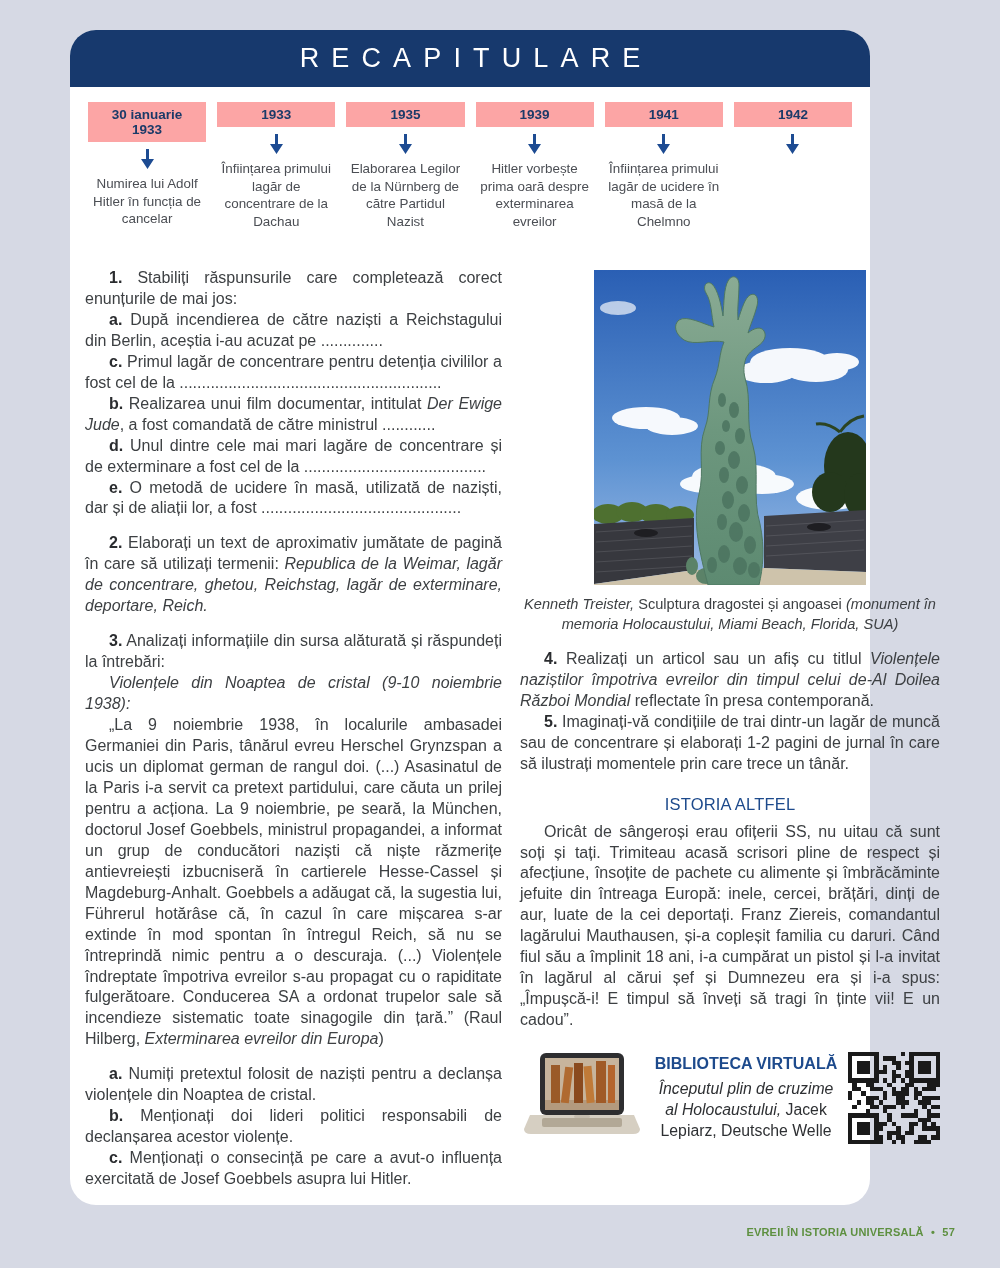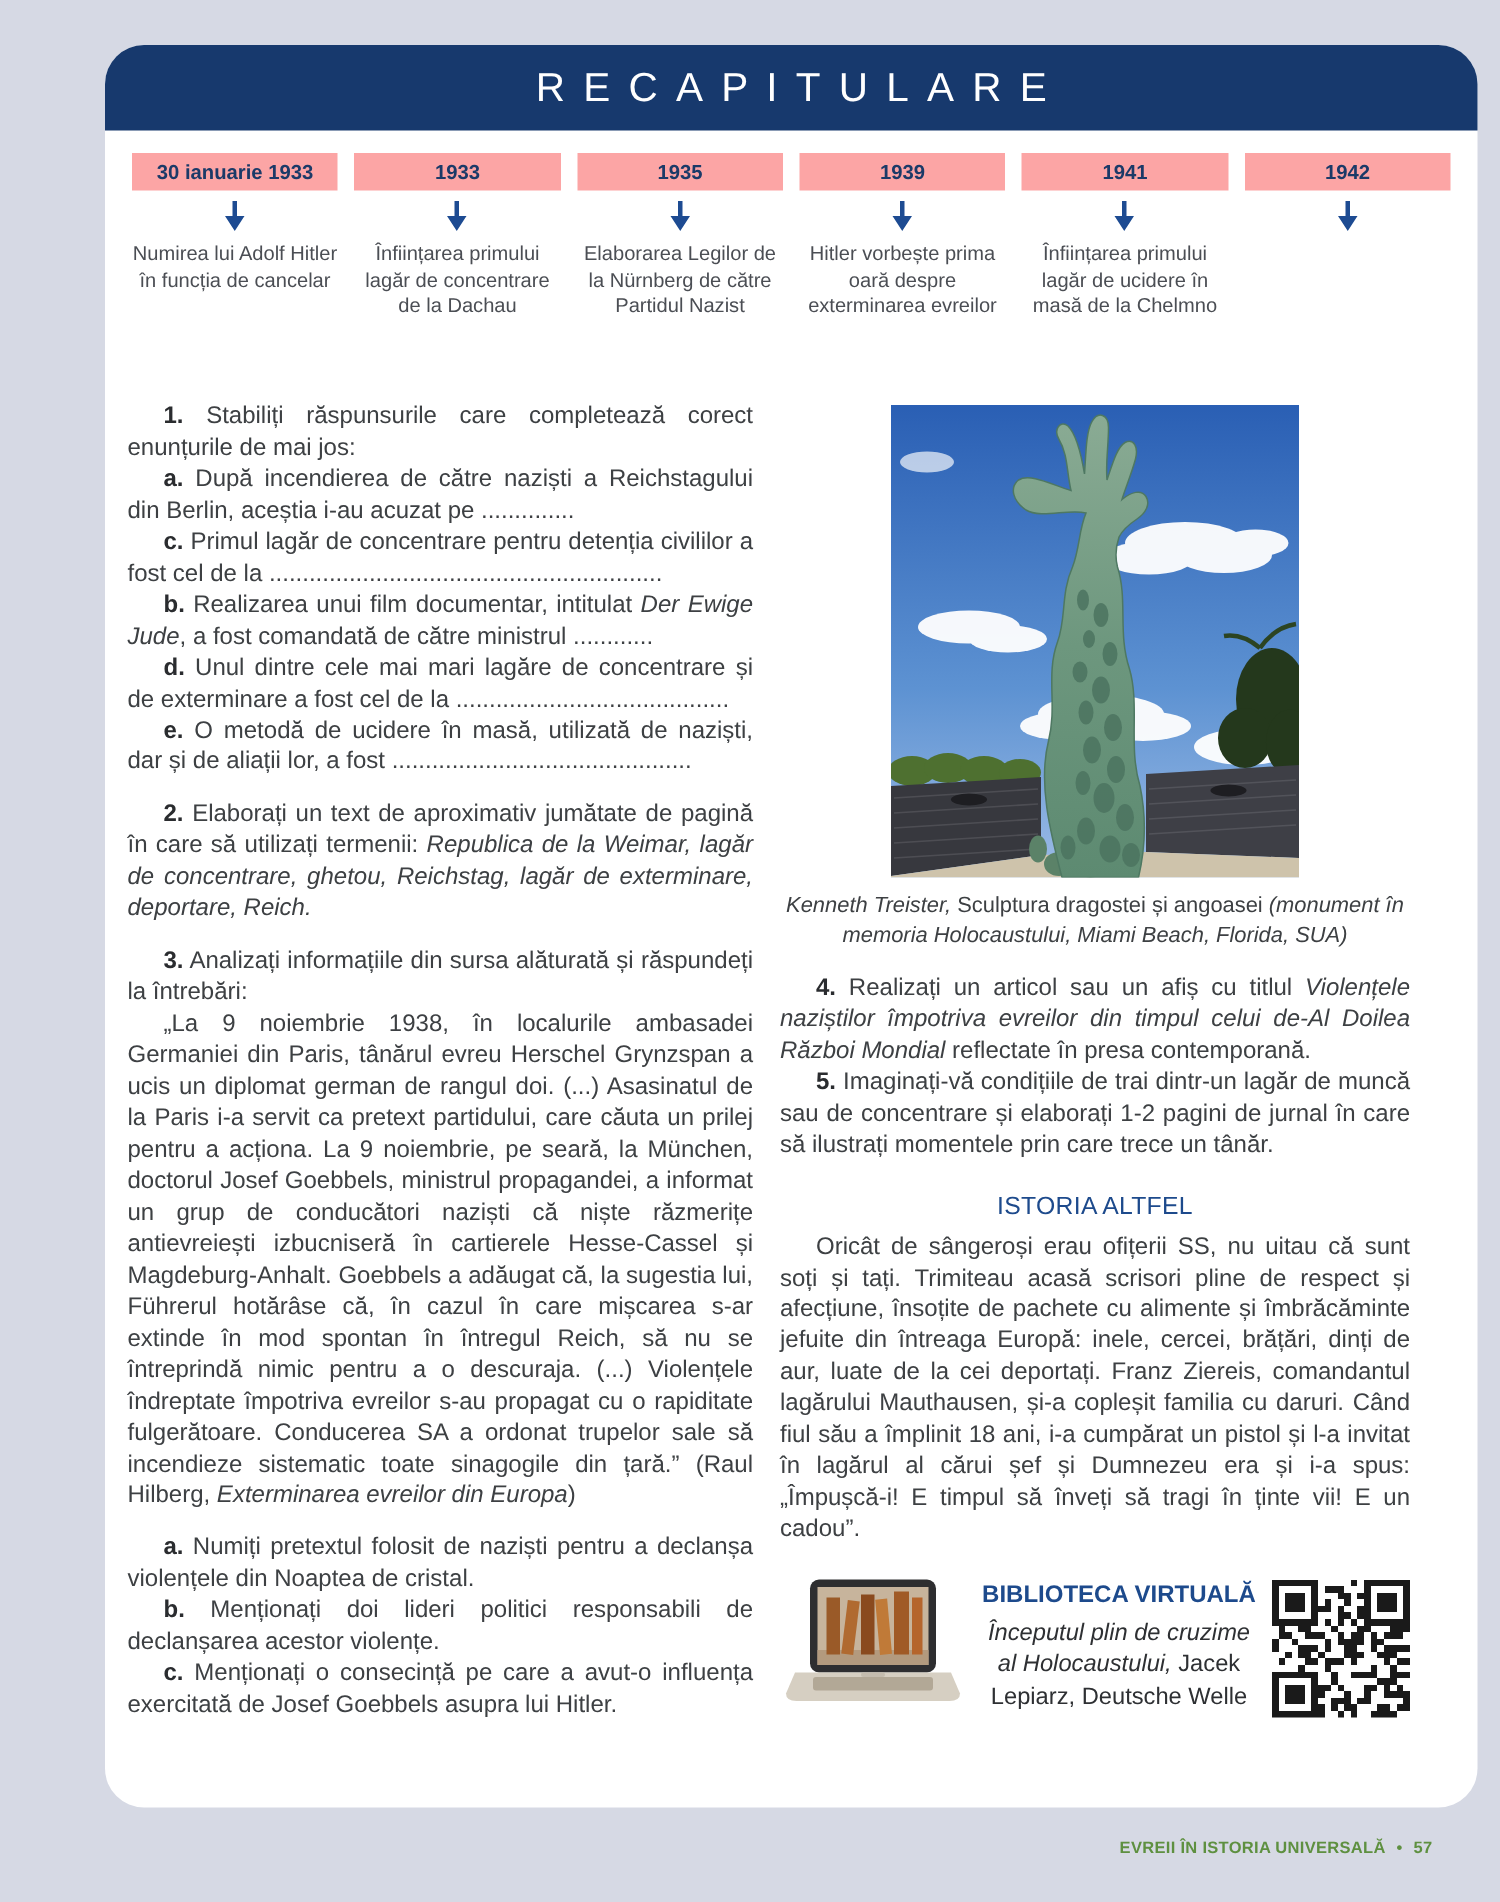--- a/index.html
+++ b/index.html
@@ -3,21 +3,21 @@
 <meta charset="utf-8">
 <style>
   html,body{margin:0;padding:0;}
   body{
     width:1000px;height:1268px;position:relative;overflow:hidden;
     background:#d6d9e4;
     font-family:"Liberation Sans","DejaVu Sans",sans-serif;
     -webkit-font-smoothing:antialiased;
   }
   .card{
-    position:absolute;left:70px;top:30px;width:915px;height:1175px;
+    position:absolute;left:70px;top:30px;width:800px;height:1175px;
     background:#ffffff;border-radius:26px;
   }
   .recap-header{
     height:57px;background:#17396d;border-radius:26px 26px 0 0;
     display:flex;align-items:center;justify-content:center;
   }
   .recap-title{
     color:#fff;font-size:27px;font-weight:500;letter-spacing:.45em;
     padding-left:.45em; 
   }
@@ -137,20 +137,21 @@
     <div class="col-left">
 
     <p class="para"><span class="s-b">1.</span><span class="s-n"> Stabiliți răspunsurile care completează corect enunțurile de mai jos:</span></p>
         <p class="para"><span class="s-b">a.</span><span class="s-n"> După incendierea de către naziști a Reichstagului din Berlin, aceștia i-au acuzat pe ..............</span></p>
         <p class="para"><span class="s-b">c.</span><span class="s-n"> Primul lagăr de concentrare pentru detenția civililor a fost cel de la ...........................................................</span></p>
         <p class="para"><span class="s-b">b.</span><span class="s-n"> Realizarea unui film documentar, intitulat </span><span class="s-i">Der Ewige Jude</span><span class="s-n">, a fost comandată de către ministrul ............</span></p>
         <p class="para"><span class="s-b">d.</span><span class="s-n"> Unul dintre cele mai mari lagăre de concentrare și de exterminare a fost cel de la .........................................</span></p>
         <p class="para"><span class="s-b">e.</span><span class="s-n"> O metodă de ucidere în masă, utilizată de naziști, dar și de aliații lor, a fost .............................................</span></p>
         <p class="para gap"><span class="s-b">2.</span><span class="s-n"> Elaborați un text de aproximativ jumătate de pagină în care să utilizați termenii: </span><span class="s-i">Republica de la Weimar, lagăr de concentrare, ghetou, Reichstag, lagăr de exterminare, deportare, Reich.</span></p>
         <p class="para gap"><span class="s-b">3.</span><span class="s-n"> Analizați informațiile din sursa alăturată și răspundeți la întrebări:</span></p>
+        <p class="para"><span class="s-i">Violențele din Noaptea de cristal (9-10 noiembrie 1938):</span></p>
         <p class="para"><span class="s-n">„La 9 noiembrie 1938, în localurile ambasadei Germaniei din Paris, tânărul evreu Herschel Grynzspan a ucis un diplomat german de rangul doi. (...) Asasinatul de la Paris i-a servit ca pretext partidului, care căuta un prilej pentru a acționa. La 9 noiembrie, pe seară, la München, doctorul Josef Goebbels, ministrul propagandei, a informat un grup de conducători naziști că niște răzmerițe antievreiești izbucniseră în cartierele Hesse-Cassel și Magdeburg-Anhalt. Goebbels a adăugat că, la sugestia lui, Führerul hotărâse că, în cazul în care mișcarea s-ar extinde în mod spontan în întregul Reich, să nu se întreprindă nimic pentru a o descuraja. (...) Violențele îndreptate împotriva evreilor s-au propagat cu o rapiditate fulgerătoare. Conducerea SA a ordonat trupelor sale să incendieze sistematic toate sinagogile din țară.” (Raul Hilberg, </span><span class="s-i">Exterminarea evreilor din Europa</span><span class="s-n">)</span></p>
         <p class="para gap"><span class="s-b">a.</span><span class="s-n"> Numiți pretextul folosit de naziști pentru a declanșa violențele din Noaptea de cristal.</span></p>
         <p class="para"><span class="s-b">b.</span><span class="s-n"> Menționați doi lideri politici responsabili de declanșarea acestor violențe.</span></p>
         <p class="para"><span class="s-b">c.</span><span class="s-n"> Menționați o consecință pe care a avut-o influența exercitată de Josef Goebbels asupra lui Hitler.</span></p>
       </div>
 
     <div class="col-right">
 
       <div class="figure-wrap">
         <svg width="272" height="315" viewBox="0 0 272 315">

